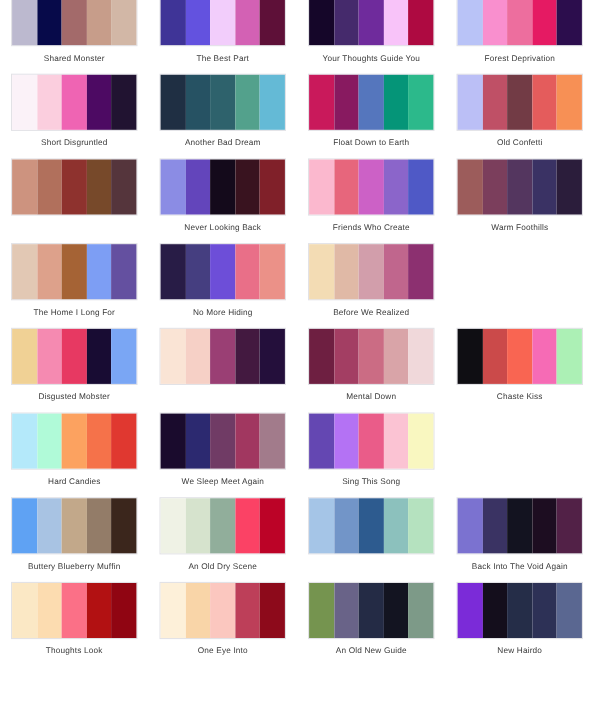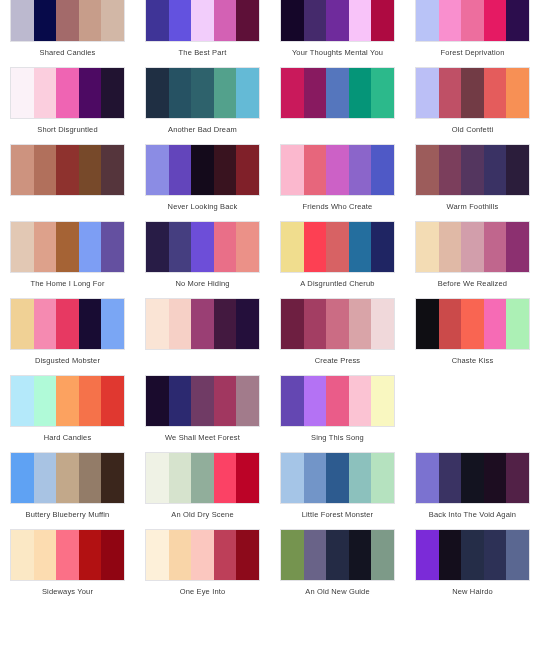--- a/index.html
+++ b/index.html
@@ -68,41 +68,41 @@
 <div id="gallery">
     <div class="palette-row">
       <div class="palette-card">
         <div class="swatch-strip">
           <div class="swatch" title="#bcb9cf" style="background-color: rgb(188, 185, 207);"></div>
           <div class="swatch" title="#070a4a" style="background-color: rgb(7, 10, 74);"></div>
           <div class="swatch" title="#a36a6a" style="background-color: rgb(163, 106, 106);"></div>
           <div class="swatch" title="#c79d8a" style="background-color: rgb(199, 157, 138);"></div>
           <div class="swatch" title="#d2b7a6" style="background-color: rgb(210, 183, 166);"></div>
         </div>
-        <div class="palette-label">Shared Candies</div>
+        <div class="palette-label">Shared Monster</div>
       </div>
       <div class="palette-card">
         <div class="swatch-strip">
           <div class="swatch" title="#3f3497" style="background-color: rgb(63, 52, 151);"></div>
           <div class="swatch" title="#6352df" style="background-color: rgb(99, 82, 223);"></div>
           <div class="swatch" title="#f2cdfb" style="background-color: rgb(242, 205, 251);"></div>
           <div class="swatch" title="#d361b4" style="background-color: rgb(211, 97, 180);"></div>
           <div class="swatch" title="#5e1038" style="background-color: rgb(94, 16, 56);"></div>
         </div>
         <div class="palette-label">The Best Part</div>
       </div>
       <div class="palette-card">
         <div class="swatch-strip">
           <div class="swatch" title="#150629" style="background-color: rgb(21, 6, 41);"></div>
           <div class="swatch" title="#452a6c" style="background-color: rgb(69, 42, 108);"></div>
           <div class="swatch" title="#6f2b9c" style="background-color: rgb(111, 43, 156);"></div>
           <div class="swatch" title="#f8c3f9" style="background-color: rgb(248, 195, 249);"></div>
           <div class="swatch" title="#ae0a41" style="background-color: rgb(174, 10, 65);"></div>
         </div>
-        <div class="palette-label">Your Thoughts Mental You</div>
+        <div class="palette-label">Your Thoughts Guide You</div>
       </div>
       <div class="palette-card">
         <div class="swatch-strip">
           <div class="swatch" title="#b9c3f7" style="background-color: rgb(185, 195, 247);"></div>
           <div class="swatch" title="#f98fce" style="background-color: rgb(249, 143, 206);"></div>
           <div class="swatch" title="#ed6e9e" style="background-color: rgb(237, 110, 158);"></div>
           <div class="swatch" title="#e51a63" style="background-color: rgb(229, 26, 99);"></div>
           <div class="swatch" title="#2c0d4d" style="background-color: rgb(44, 13, 77);"></div>
         </div>
         <div class="palette-label">Forest Deprivation</div>
@@ -130,20 +130,21 @@
         <div class="palette-label">Another Bad Dream</div>
       </div>
       <div class="palette-card">
         <div class="swatch-strip">
           <div class="swatch" title="#c9195b" style="background-color: rgb(201, 25, 91);"></div>
           <div class="swatch" title="#881a60" style="background-color: rgb(136, 26, 96);"></div>
           <div class="swatch" title="#5576bd" style="background-color: rgb(85, 118, 189);"></div>
           <div class="swatch" title="#059578" style="background-color: rgb(5, 149, 120);"></div>
           <div class="swatch" title="#2cb98b" style="background-color: rgb(44, 185, 139);"></div>
         </div>
+        <div class="palette-label">Float Down to Earth</div>
       </div>
       <div class="palette-card">
         <div class="swatch-strip">
           <div class="swatch" title="#bbbff6" style="background-color: rgb(187, 191, 246);"></div>
           <div class="swatch" title="#bf5066" style="background-color: rgb(191, 80, 102);"></div>
           <div class="swatch" title="#723b45" style="background-color: rgb(114, 59, 69);"></div>
           <div class="swatch" title="#e45c5c" style="background-color: rgb(228, 92, 92);"></div>
           <div class="swatch" title="#f79055" style="background-color: rgb(247, 144, 85);"></div>
         </div>
         <div class="palette-label">Old Confetti</div>
@@ -206,30 +207,20 @@
           <div class="swatch" title="#281c46" style="background-color: rgb(40, 28, 70);"></div>
           <div class="swatch" title="#453e80" style="background-color: rgb(69, 62, 128);"></div>
           <div class="swatch" title="#6d4ed8" style="background-color: rgb(109, 78, 216);"></div>
           <div class="swatch" title="#e96f88" style="background-color: rgb(233, 111, 136);"></div>
           <div class="swatch" title="#eb9188" style="background-color: rgb(235, 145, 136);"></div>
         </div>
         <div class="palette-label">No More Hiding</div>
       </div>
       <div class="palette-card">
         <div class="swatch-strip">
-          <div class="swatch" title="#f0dd8e" style="background-color: rgb(240, 221, 142);"></div>
-          <div class="swatch" title="#fd4053" style="background-color: rgb(253, 64, 83);"></div>
-          <div class="swatch" title="#d76264" style="background-color: rgb(215, 98, 100);"></div>
-          <div class="swatch" title="#246e9e" style="background-color: rgb(36, 110, 158);"></div>
-          <div class="swatch" title="#1f2563" style="background-color: rgb(31, 37, 99);"></div>
-        </div>
-        <div class="palette-label">A Disgruntled Cherub</div>
-      </div>
-      <div class="palette-card">
-        <div class="swatch-strip">
           <div class="swatch" title="#f3dcb4" style="background-color: rgb(243, 220, 180);"></div>
           <div class="swatch" title="#e0b9a6" style="background-color: rgb(224, 185, 166);"></div>
           <div class="swatch" title="#d29eab" style="background-color: rgb(210, 158, 171);"></div>
           <div class="swatch" title="#c0668d" style="background-color: rgb(192, 102, 141);"></div>
           <div class="swatch" title="#8c3070" style="background-color: rgb(140, 48, 112);"></div>
         </div>
         <div class="palette-label">Before We Realized</div>
       </div>
     </div>
     <div class="palette-row">
@@ -253,21 +244,21 @@
         </div>
       </div>
       <div class="palette-card">
         <div class="swatch-strip">
           <div class="swatch" title="#6e1f41" style="background-color: rgb(110, 31, 65);"></div>
           <div class="swatch" title="#a33e63" style="background-color: rgb(163, 62, 99);"></div>
           <div class="swatch" title="#cb6c84" style="background-color: rgb(203, 108, 132);"></div>
           <div class="swatch" title="#d9a4a8" style="background-color: rgb(217, 164, 168);"></div>
           <div class="swatch" title="#f0d8da" style="background-color: rgb(240, 216, 218);"></div>
         </div>
-        <div class="palette-label">Create Press</div>
+        <div class="palette-label">Mental Down</div>
       </div>
       <div class="palette-card">
         <div class="swatch-strip">
           <div class="swatch" title="#0f0e13" style="background-color: rgb(15, 14, 19);"></div>
           <div class="swatch" title="#cb4a4a" style="background-color: rgb(203, 74, 74);"></div>
           <div class="swatch" title="#f96552" style="background-color: rgb(249, 101, 82);"></div>
           <div class="swatch" title="#f66bb5" style="background-color: rgb(246, 107, 181);"></div>
           <div class="swatch" title="#acf0b5" style="background-color: rgb(172, 240, 181);"></div>
         </div>
         <div class="palette-label">Chaste Kiss</div>
@@ -285,21 +276,21 @@
         <div class="palette-label">Hard Candies</div>
       </div>
       <div class="palette-card">
         <div class="swatch-strip">
           <div class="swatch" title="#1a0b2d" style="background-color: rgb(26, 11, 45);"></div>
           <div class="swatch" title="#2c2970" style="background-color: rgb(44, 41, 112);"></div>
           <div class="swatch" title="#703b65" style="background-color: rgb(112, 59, 101);"></div>
           <div class="swatch" title="#a13760" style="background-color: rgb(161, 55, 96);"></div>
           <div class="swatch" title="#a27b8b" style="background-color: rgb(162, 123, 139);"></div>
         </div>
-        <div class="palette-label">We Shall Meet Forest</div>
+        <div class="palette-label">We Sleep Meet Again</div>
       </div>
       <div class="palette-card">
         <div class="swatch-strip">
           <div class="swatch" title="#6447b2" style="background-color: rgb(100, 71, 178);"></div>
           <div class="swatch" title="#b472f4" style="background-color: rgb(180, 114, 244);"></div>
           <div class="swatch" title="#ea5c89" style="background-color: rgb(234, 92, 137);"></div>
           <div class="swatch" title="#fbc3d3" style="background-color: rgb(251, 195, 211);"></div>
           <div class="swatch" title="#f9f7c0" style="background-color: rgb(249, 247, 192);"></div>
         </div>
         <div class="palette-label">Sing This Song</div>
@@ -327,21 +318,20 @@
         <div class="palette-label">An Old Dry Scene</div>
       </div>
       <div class="palette-card">
         <div class="swatch-strip">
           <div class="swatch" title="#a5c5e7" style="background-color: rgb(165, 197, 231);"></div>
           <div class="swatch" title="#7295c8" style="background-color: rgb(114, 149, 200);"></div>
           <div class="swatch" title="#2d5b8f" style="background-color: rgb(45, 91, 143);"></div>
           <div class="swatch" title="#8cc1bd" style="background-color: rgb(140, 193, 189);"></div>
           <div class="swatch" title="#b5e2bf" style="background-color: rgb(181, 226, 191);"></div>
         </div>
-        <div class="palette-label">Little Forest Monster</div>
       </div>
       <div class="palette-card">
         <div class="swatch-strip">
           <div class="swatch" title="#7b72d0" style="background-color: rgb(123, 114, 208);"></div>
           <div class="swatch" title="#3a3363" style="background-color: rgb(58, 51, 99);"></div>
           <div class="swatch" title="#131320" style="background-color: rgb(19, 19, 32);"></div>
           <div class="swatch" title="#1d0d21" style="background-color: rgb(29, 13, 33);"></div>
           <div class="swatch" title="#522147" style="background-color: rgb(82, 33, 71);"></div>
         </div>
         <div class="palette-label">Back Into The Void Again</div>
@@ -349,21 +339,21 @@
     </div>
     <div class="palette-row">
       <div class="palette-card">
         <div class="swatch-strip">
           <div class="swatch" title="#fbe8c5" style="background-color: rgb(251, 232, 197);"></div>
           <div class="swatch" title="#fcdcb0" style="background-color: rgb(252, 220, 176);"></div>
           <div class="swatch" title="#fb7087" style="background-color: rgb(251, 112, 135);"></div>
           <div class="swatch" title="#b21112" style="background-color: rgb(178, 17, 18);"></div>
           <div class="swatch" title="#900512" style="background-color: rgb(144, 5, 18);"></div>
         </div>
-        <div class="palette-label">Sideways Your</div>
+        <div class="palette-label">Thoughts Look</div>
       </div>
       <div class="palette-card">
         <div class="swatch-strip">
           <div class="swatch" title="#fdf0d9" style="background-color: rgb(253, 240, 217);"></div>
           <div class="swatch" title="#f9d5a8" style="background-color: rgb(249, 213, 168);"></div>
           <div class="swatch" title="#fbc7bf" style="background-color: rgb(251, 199, 191);"></div>
           <div class="swatch" title="#bd3f59" style="background-color: rgb(189, 63, 89);"></div>
           <div class="swatch" title="#8d0a1b" style="background-color: rgb(141, 10, 27);"></div>
         </div>
         <div class="palette-label">One Eye Into</div>

